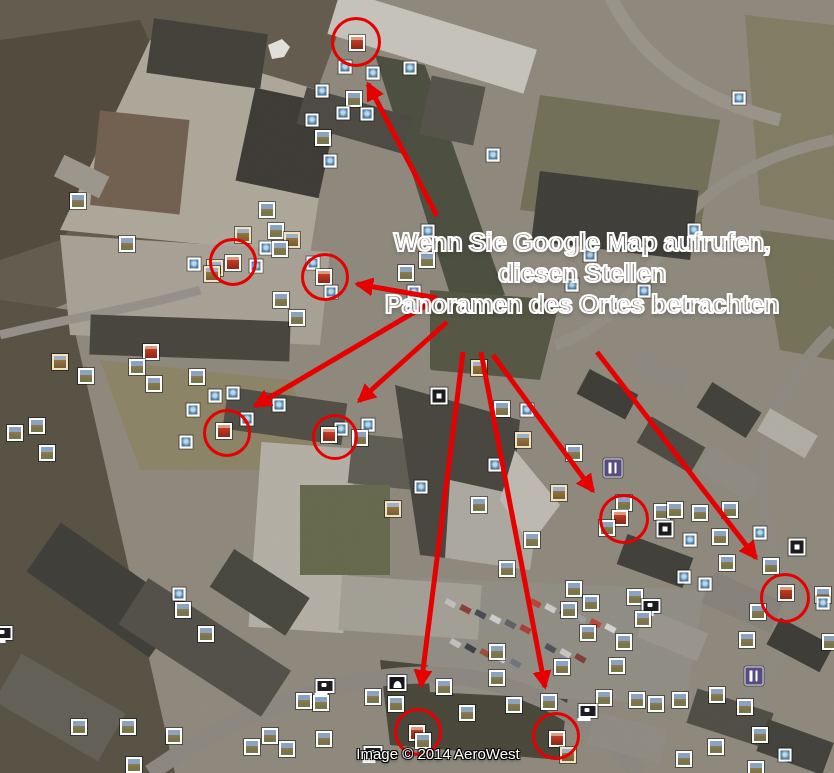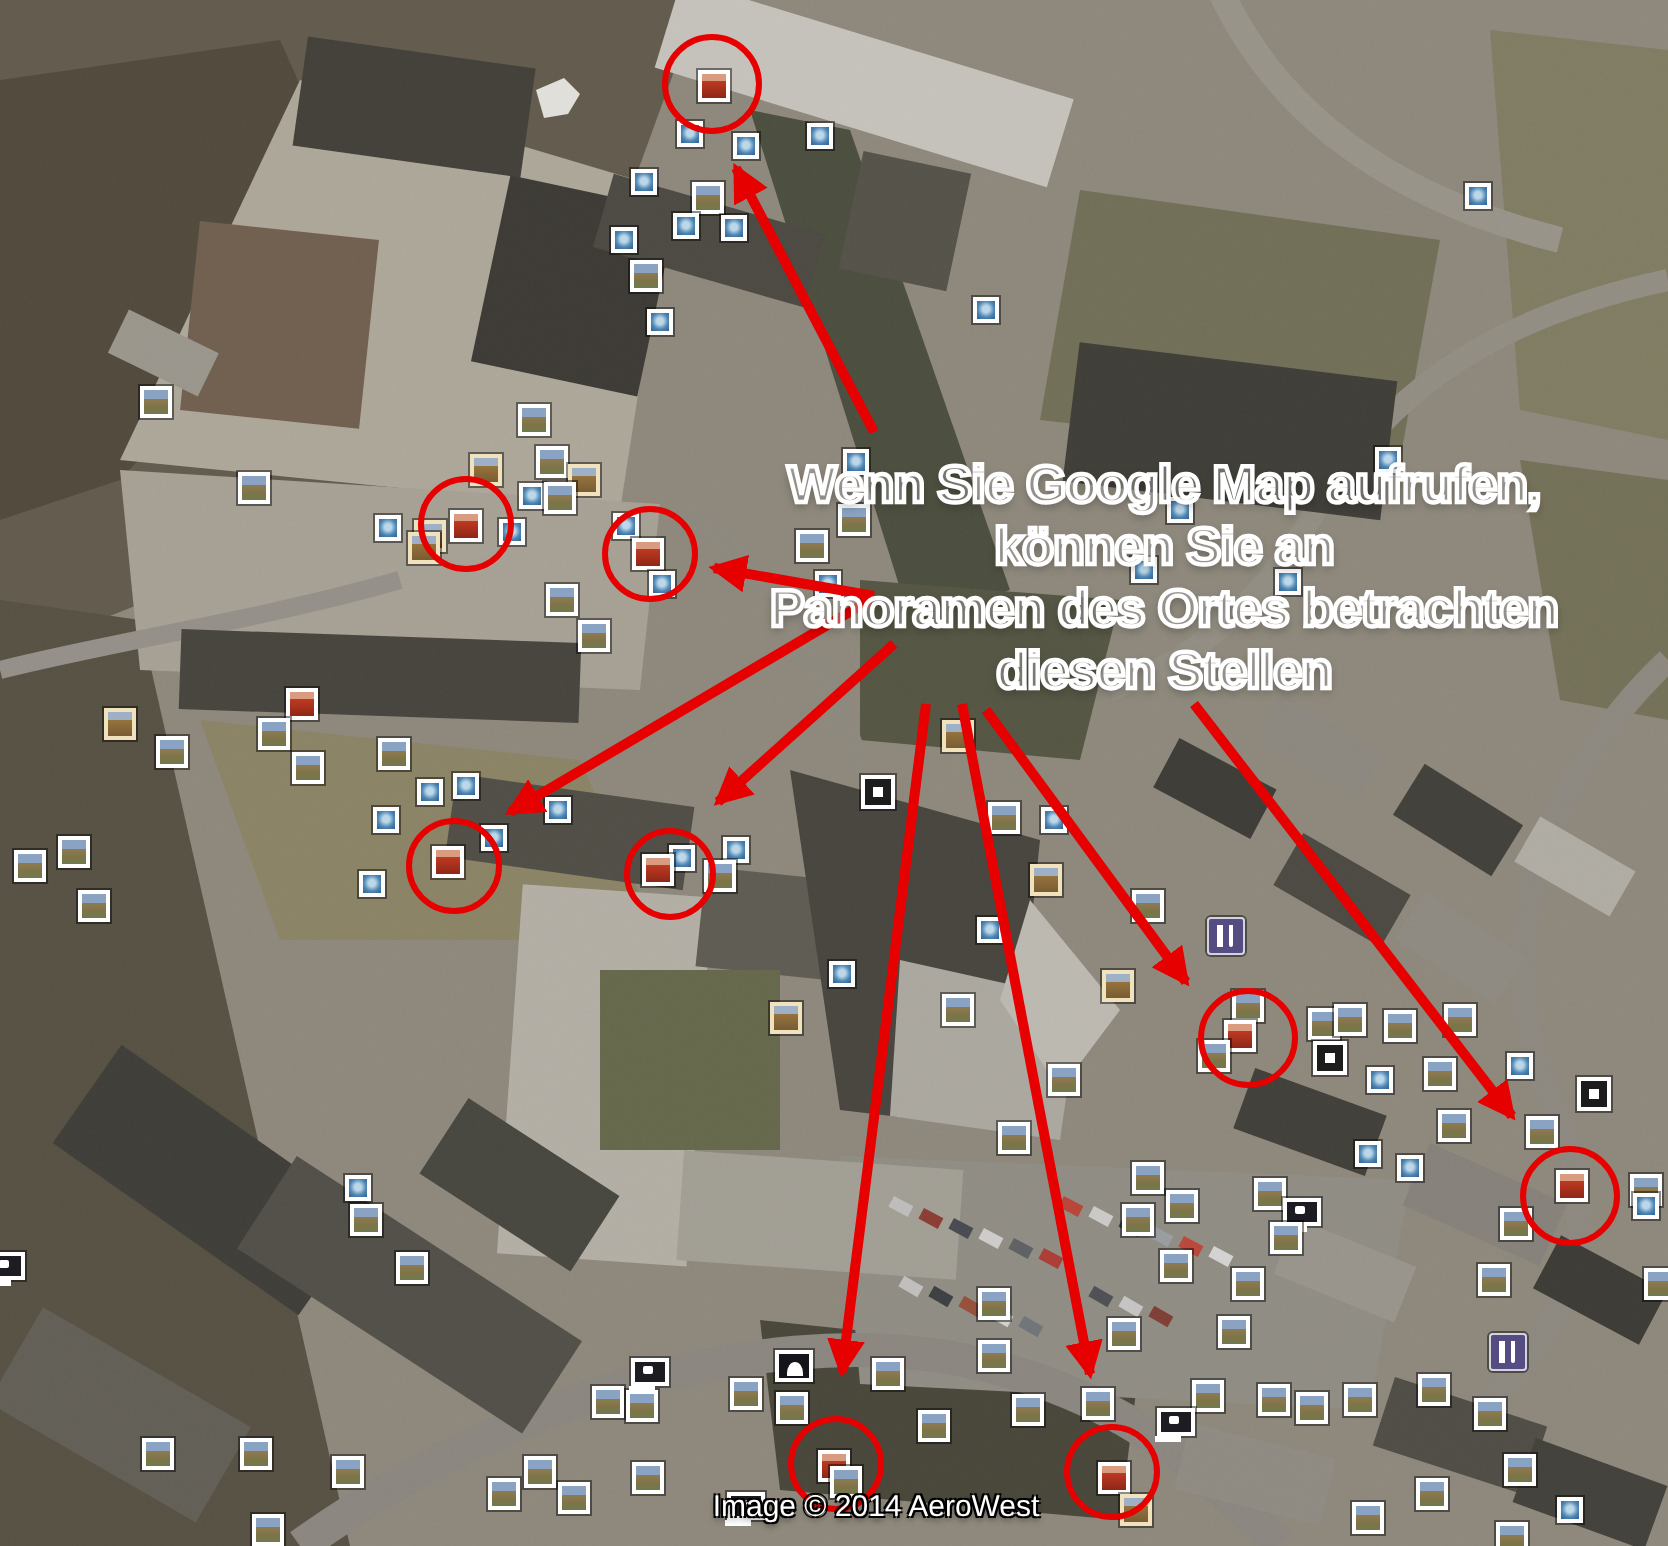--- a/index.html
+++ b/index.html
@@ -326,22 +326,21 @@
       <div class="circ" style="left: 227px; top: 433px; width: 42px; height: 42px; border-color: rgb(230, 0, 0);"></div>
       <div class="circ" style="left: 335px; top: 437px; width: 40px; height: 40px; border-color: rgb(230, 0, 0);"></div>
       <div class="circ" style="left: 624px; top: 519px; width: 44px; height: 44px; border-color: rgb(230, 0, 0);"></div>
       <div class="circ" style="left: 785px; top: 598px; width: 44px; height: 44px; border-color: rgb(230, 0, 0);"></div>
       <div class="circ" style="left: 418px; top: 732px; width: 42px; height: 42px; border-color: rgb(230, 0, 0);"></div>
       <div class="circ" style="left: 556px; top: 736px; width: 42px; height: 42px; border-color: rgb(230, 0, 0);"></div>
     </div>
 
   <div id="map-text">
     <div>Wenn Sie Google Map aufrufen,</div>
-    <div>können Sie an</div>
+    <div>diesen Stellen</div>
     <div>Panoramen des Ortes betrachten</div>
-    <div>diesen Stellen</div>
   </div>
 
   <div id="attrib">
     <div>Image © 2014 AeroWest</div>
   </div>
 
 </div>
 
 </body></html>

